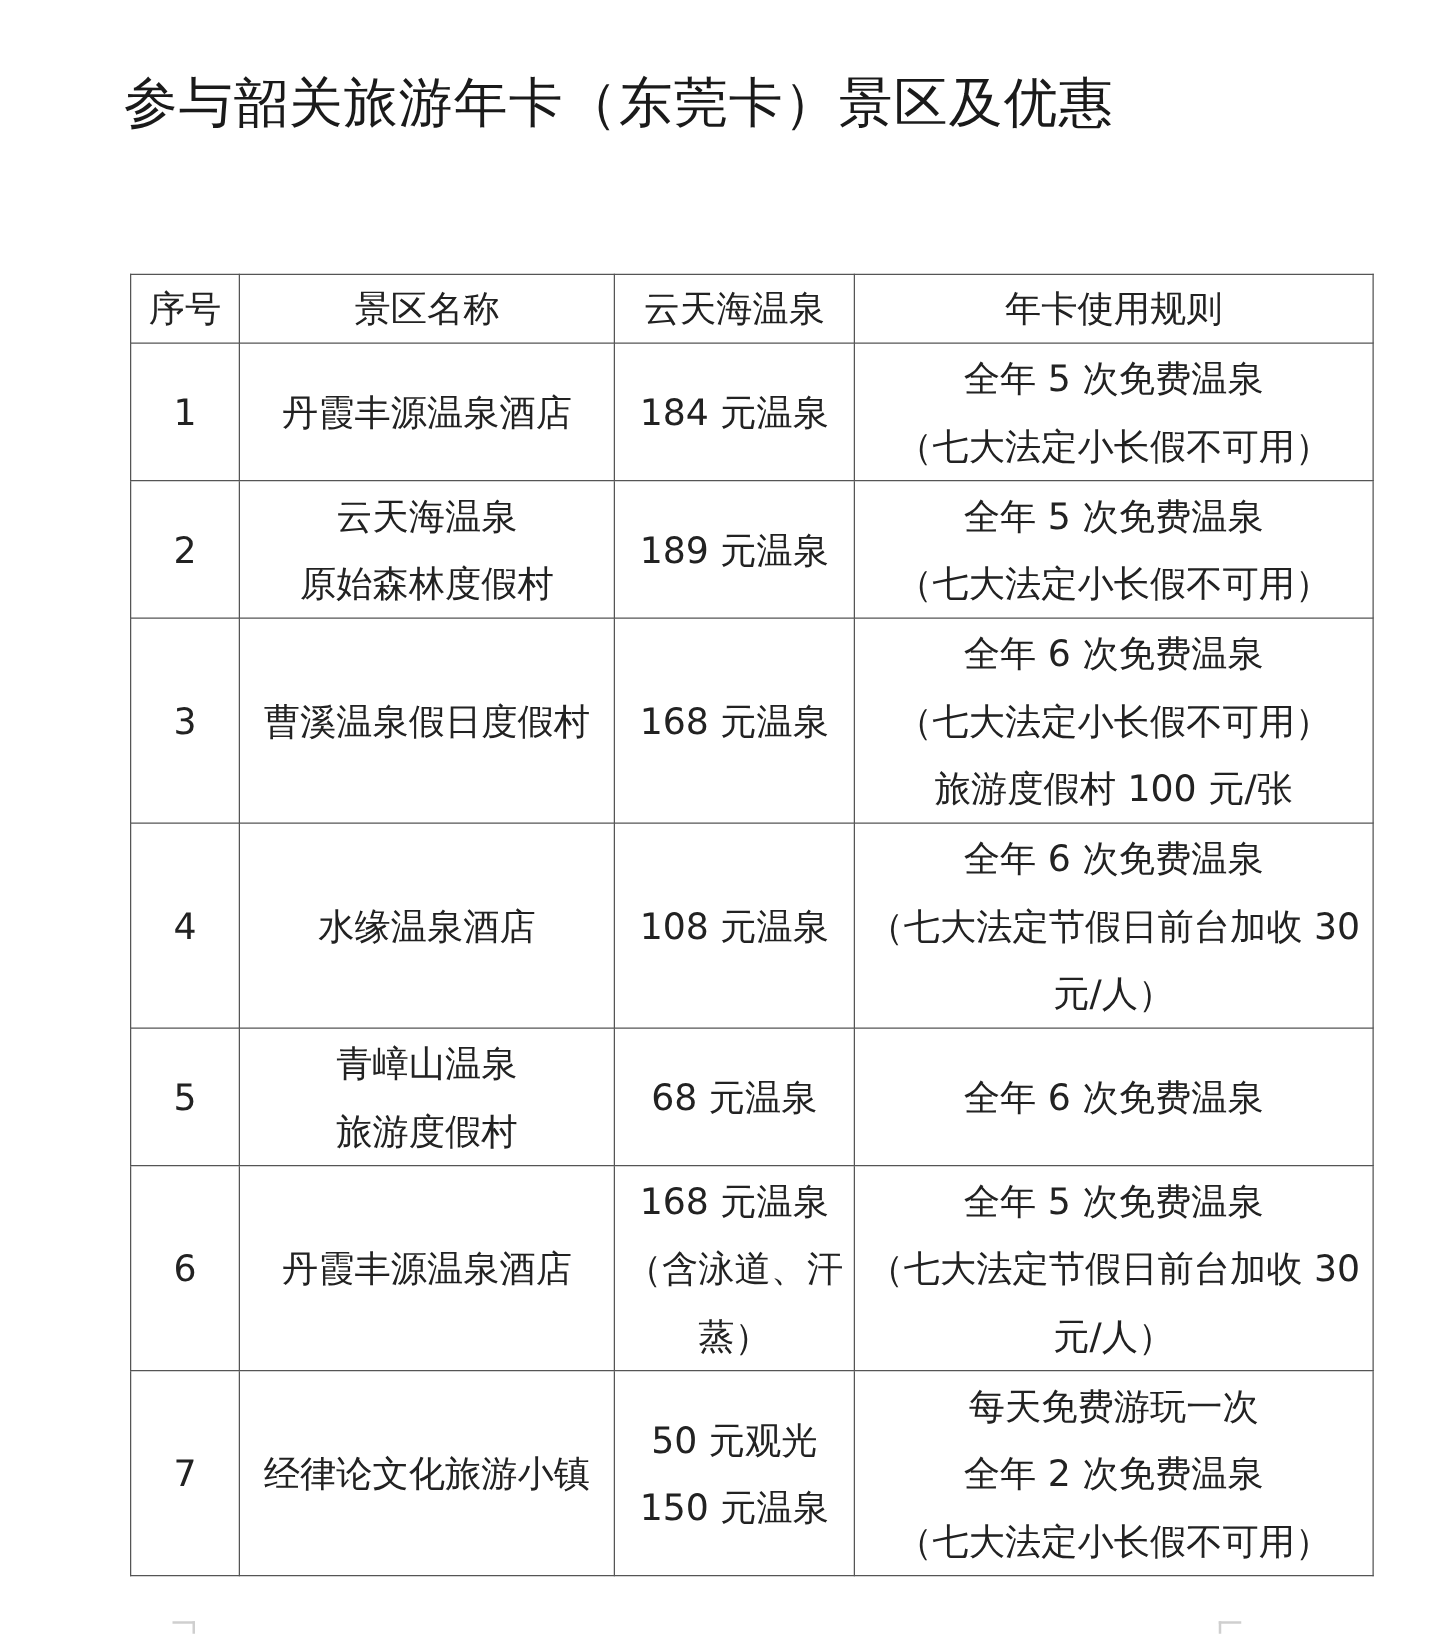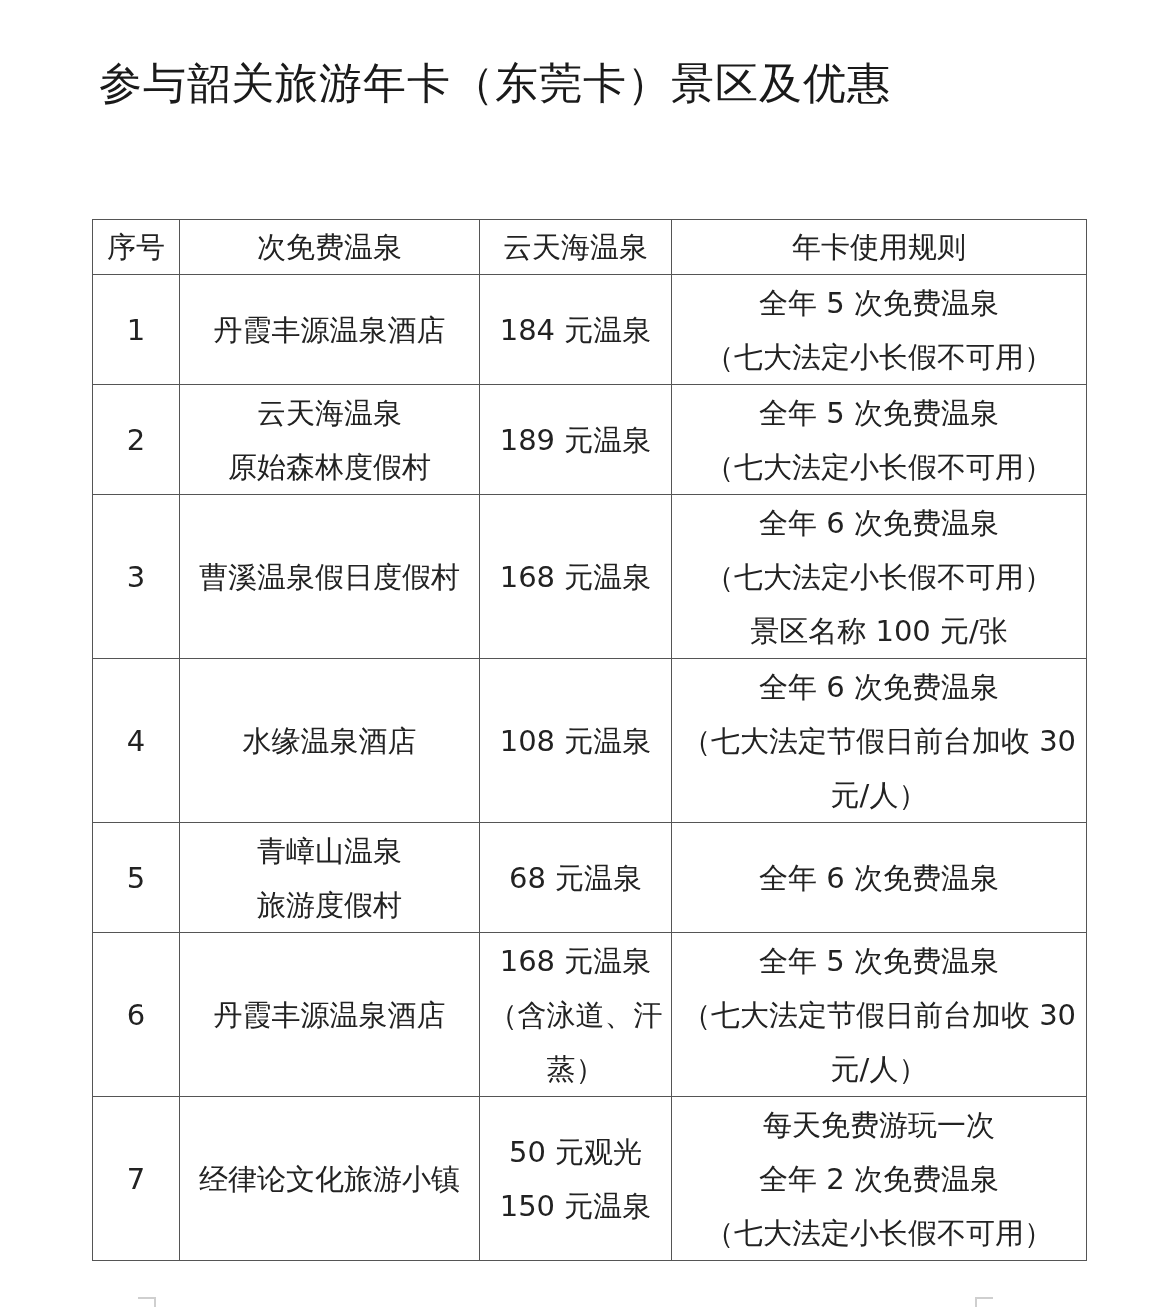--- a/index.html
+++ b/index.html
@@ -22,21 +22,21 @@
       top: 55px;
       text-align: center;
       font-size: 43px;
       line-height: 56px;
       color: #1a1a1a;
       letter-spacing: 1px;
     }
     .title div { white-space: nowrap; }
     table.list {
       position: absolute;
-      left: 92px;
+      left: 104px;
       top: 219px;
       width: 994px;
       border-collapse: collapse;
       table-layout: fixed;
       font-size: 29px;
       color: #222222;
     }
     table.list td, table.list th {
       border: 1.5px solid #555555;
       text-align: center;
@@ -72,21 +72,21 @@
 <table class="list">
   <colgroup>
     <col class="c1">
       <col class="c2">
       <col class="c3">
       <col class="c4">
   </colgroup>
   <thead>
     <tr>
       <th>序号</th>
-      <th>次免费温泉</th>
+      <th>景区名称</th>
       <th>云天海温泉</th>
       <th>年卡使用规则</th>
     </tr>
   </thead>
   <tbody>
     <tr style="height:110px">
       <td>1</td>
       <td>
           <span class="line">丹霞丰源温泉酒店</span>
         </td>
@@ -116,21 +116,21 @@
       <td>3</td>
       <td>
           <span class="line">曹溪温泉假日度假村</span>
         </td>
       <td>
           <span class="line">168 元温泉</span>
         </td>
       <td>
         <span class="line">全年 6 次免费温泉</span>
         <span class="line">（七大法定小长假不可用）</span>
-        <span class="line">景区名称 100 元/张</span>
+        <span class="line">旅游度假村 100 元/张</span>
       </td>
     </tr>
     <tr style="height:164px">
       <td>4</td>
       <td>
           <span class="line">水缘温泉酒店</span>
         </td>
       <td>
           <span class="line">108 元温泉</span>
         </td>

